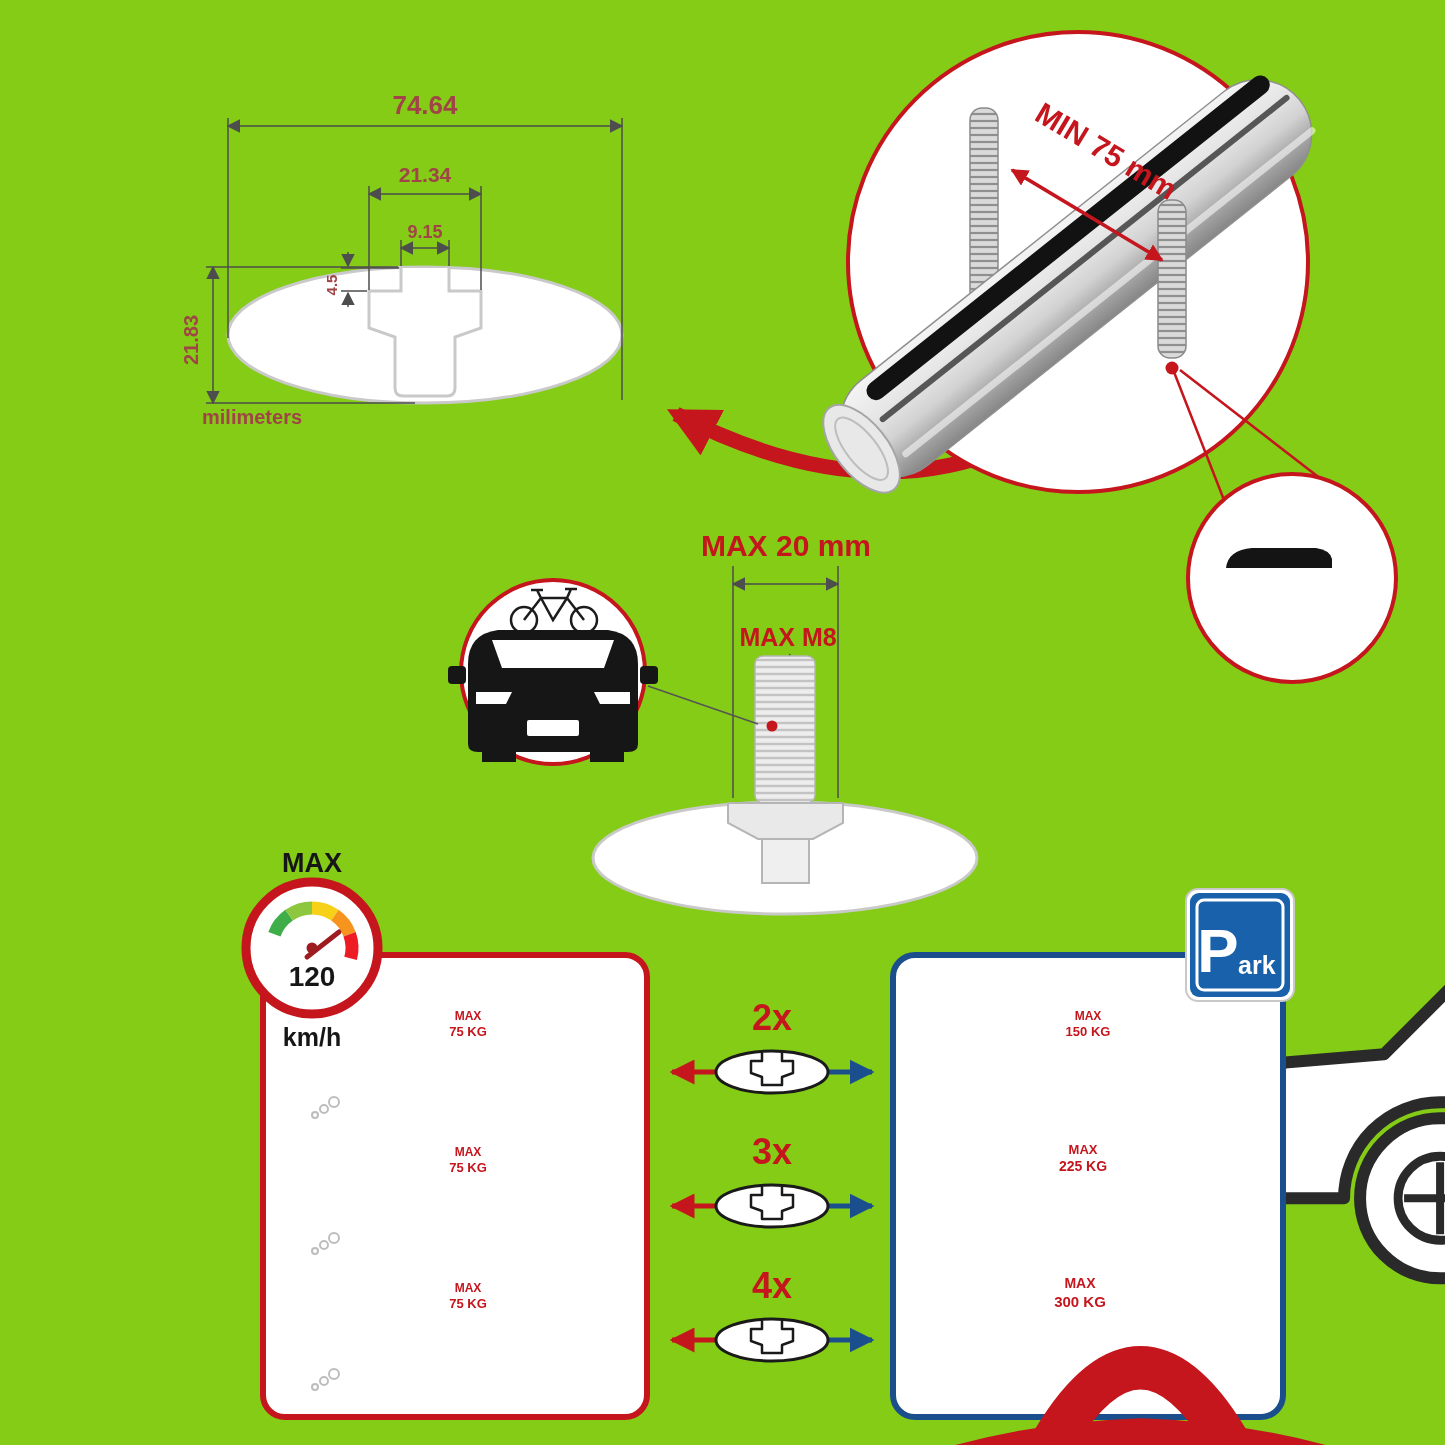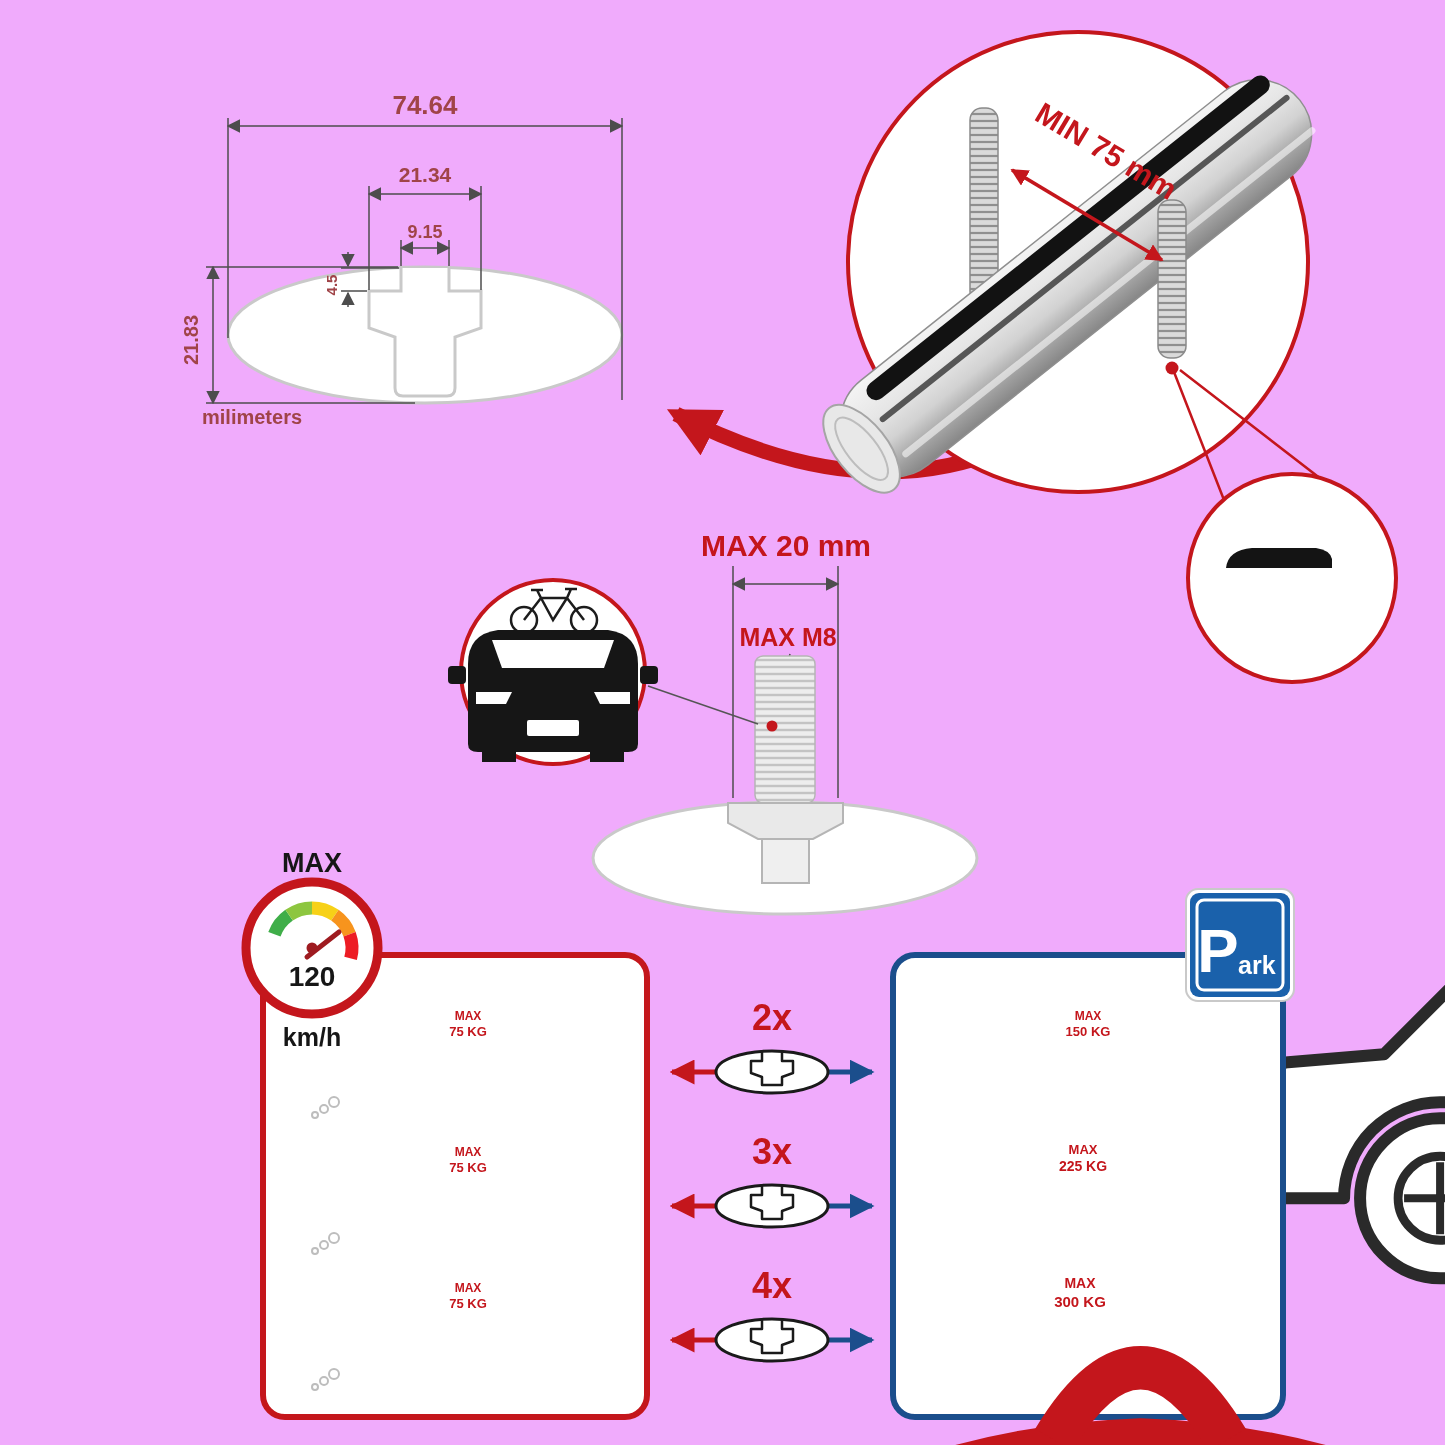--- a/index.html
+++ b/index.html
@@ -1,16 +1,16 @@
 <!DOCTYPE html>
 <html><head>
 <meta charset="utf-8">
 <style>
   html,body{margin:0;padding:0;background:#fff;}
-  .canvas{position:relative;width:1445px;height:1445px;background:#f0abfc;overflow:hidden;}
+  .canvas{position:relative;width:1445px;height:1445px;background:#84cc16;overflow:hidden;}
   svg{display:block;}
   svg text{font-family:"Liberation Sans","DejaVu Sans",sans-serif;}
   .t-dim{fill:#a04448;font-weight:700;}
   .t-red{fill:#c4161c;font-weight:700;}
   .t-black{fill:#161616;font-weight:700;}
   .t-white{fill:#ffffff;font-weight:700;}
 </style>
 </head>
 <body>
 

